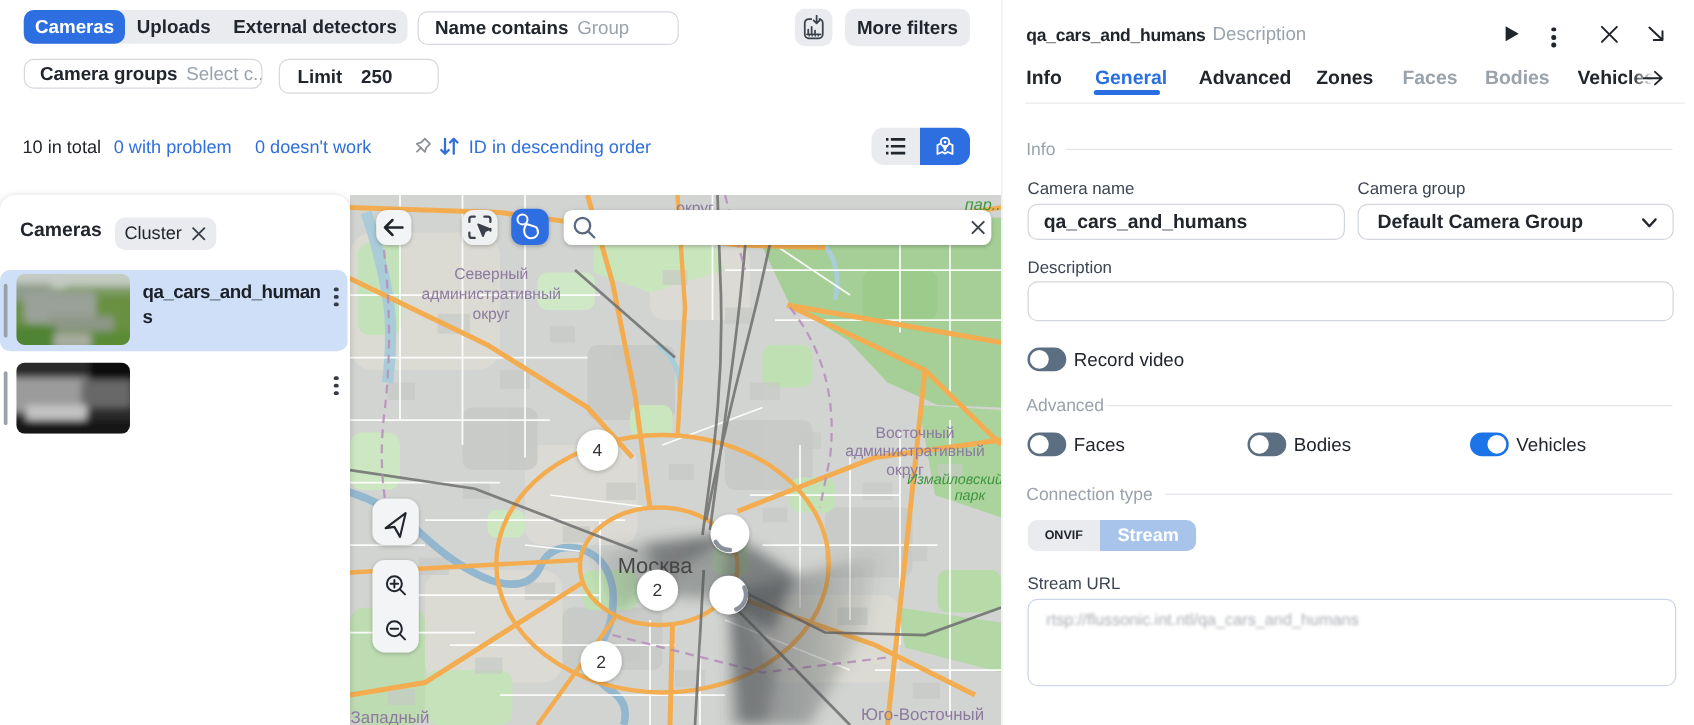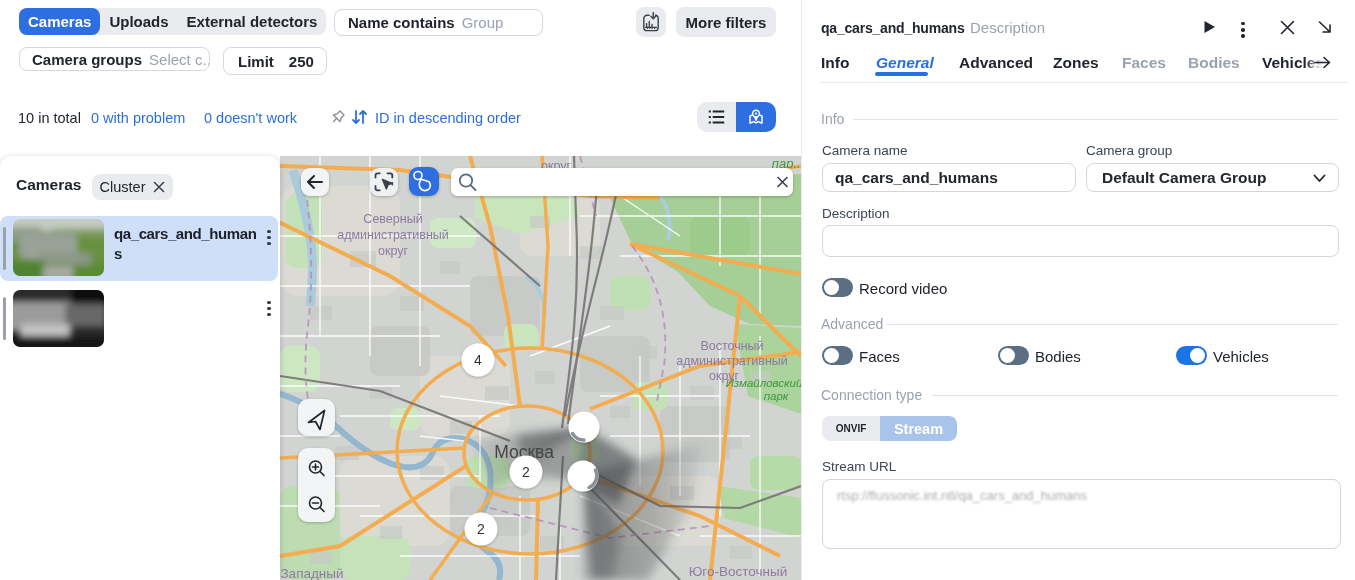--- a/index.html
+++ b/index.html
@@ -42,21 +42,21 @@
 .secline { position:absolute; height:1px; background:#e2e5e9; }
 .rinput { position:absolute; border:1px solid #d3d7dd; border-radius:8px; background:#fff;
   font-size:15px; font-weight:700; color:#21252c; display:flex; align-items:center; }
 .toggle { position:absolute; width:31px; height:19px; border-radius:10px; background:#5c6e82; }
 .toggle .knob { position:absolute; top:2px; left:2px; width:15px; height:15px;
   border-radius:50%; background:#fff; }
 .toggle.on { background:#1d73e8; }
 .toggle.on .knob { left:14px; }
 .tlabel { position:absolute; font-size:15px; color:#21252c; }
 .rtab { font-size:15.5px; font-weight:700; color:#21252c; }
-.rtab.blue { color:#2a6fe2;font-style:italic; }
+.rtab.blue { color:#2a6fe2; }
 .rtab.dis { color:#9aa2ac; }
 </style>
 </head>
 <body>
 <div id="stage">
 
   <div class="abs tabgroup">
     <div class="tab active">Cameras</div>
     <div class="tab">Uploads</div>
     <div class="tab">External detectors</div>
@@ -75,21 +75,21 @@
       <path d="M3.6 15.4 h10.8" stroke-linecap="round"></path>
       <path d="M5.4 15.6 v1.5 M7.8 15.6 v1.5 M10.2 15.6 v1.5 M12.6 15.6 v1.5" stroke-width="1.1"></path>
     </svg>
   </div>
   <div class="abs gbtn" style="left:676px; top:7px; width:100px; height:30px;">More filters</div>
 
   <div class="abs field" style="left:19px; top:47px; width:191px; height:24px; padding-left:12px;">
     <b>Camera groups</b>
       <span class="ph" style="margin-left:7px;">Select c...</span>
   </div>
-  <div class="abs field" style="left:223px; top:47px; width:104px; height:28px; padding-left:14px;">
+  <div class="abs field" style="left:223px; top:47px; width:128px; height:28px; padding-left:14px;">
     <b>Limit</b>
       <span style="margin-left:15px; color:#21252c; font-weight:700;">250</span>
   </div>
 
   <div class="abs stat" style="left:18px; top:110px;">10 in total</div>
   <div class="abs stat bluetxt" style="left:91px; top:110px;">0 with problem</div>
   <div class="abs stat bluetxt" style="left:204px; top:110px;">0 doesn't work</div>
   <svg class="abs" style="left:329px; top:109px;" width="17" height="17" viewBox="0 0 17 17" fill="none" stroke="#8a9097" stroke-width="1.4" stroke-linecap="round" stroke-linejoin="round">
     <g transform="rotate(45 8.5 8.5)">
       <path d="M5.6 2.2 h5.8 v4.1 l1.7 3.3 H3.9 L5.6 6.3 Z"></path>

